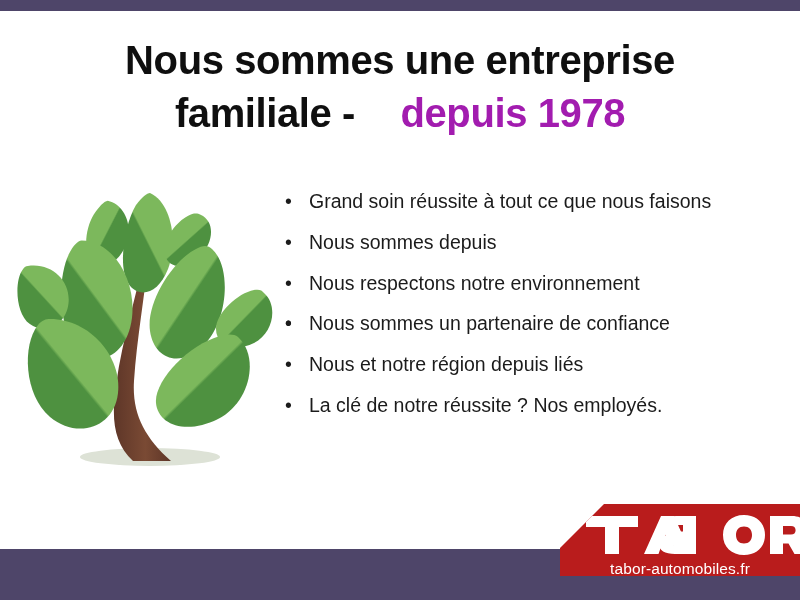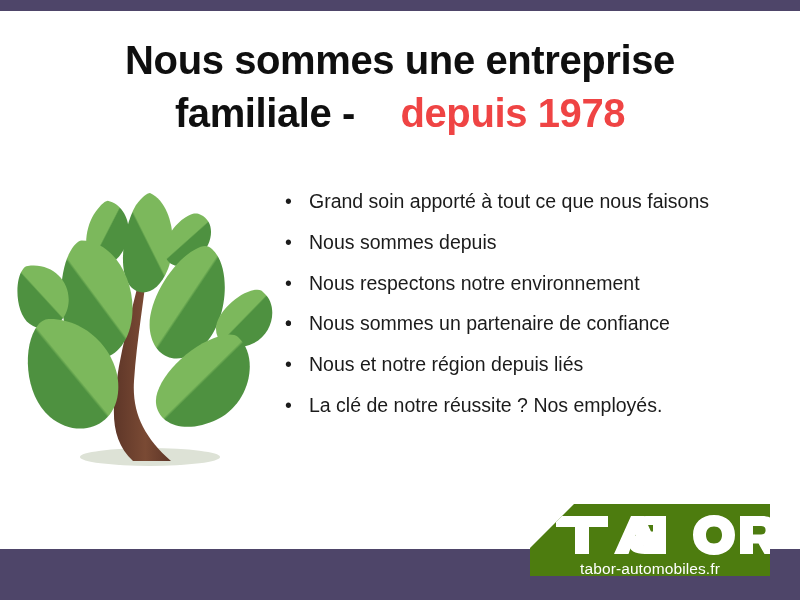--- a/index.html
+++ b/index.html
@@ -52,21 +52,21 @@
     font-weight: bold;
     line-height: 1.33;
     letter-spacing: -0.4px;
     color: #0f0f0f;
     white-space: nowrap;
   }
   .heading .line {
     display: block;
   }
   .heading .accent {
-    color: #ef4444;
+    color: #a21caf;
     margin-left: 24px;
   }
   .heading .dash {
     color: #0f0f0f;
   }
 
   
   .bullets {
     position: absolute;
     left: 283px;
@@ -100,25 +100,25 @@
     position: absolute;
     left: 16px;
     top: 185px;
     width: 266px;
     height: 300px;
   }
 
   
   .logo-banner {
     position: absolute;
-    left: 530px;
+    left: 560px;
     top: 504px;
     width: 240px;
     height: 72px;
-    background: #4d7c0f;
+    background: #b91c1c;
     -webkit-clip-path: polygon(44px 0, 240px 0, 240px 96px, 0 96px, 0 44px);
     clip-path: polygon(44px 0, 240px 0, 240px 96px, 0 96px, 0 44px);
   }
   .logo-wordmark {
     position: absolute;
     left: 0;
     top: 6px;
     width: 240px;
     height: 48px;
   }
@@ -192,21 +192,21 @@
         <path d="M34 134 C74 134,106 172,102 208 C98 244,60 254,34 232 C8 210,6 160,22 140 C26 135,30 134,34 134 Z" fill="url(#lfB)"></path>
 
         <path d="M222 152 C244 172,234 218,202 234 C170 250,142 240,140 218 C138 196,172 160,204 151 C212 149,218 149,222 152 Z" fill="url(#lfA)"></path>
       </g>
     </svg>
   </div>
 
   <ul class="bullets">
     <li>
       <span class="dot">•</span>
-      <span>Grand soin apporté à tout ce que nous faisons</span>
+      <span>Grand soin réussite à tout ce que nous faisons</span>
     </li>
     <li>
       <span class="dot">•</span>
       <span>Nous sommes depuis</span>
     </li>
     <li>
       <span class="dot">•</span>
       <span>Nous respectons notre environnement</span>
     </li>
     <li>

